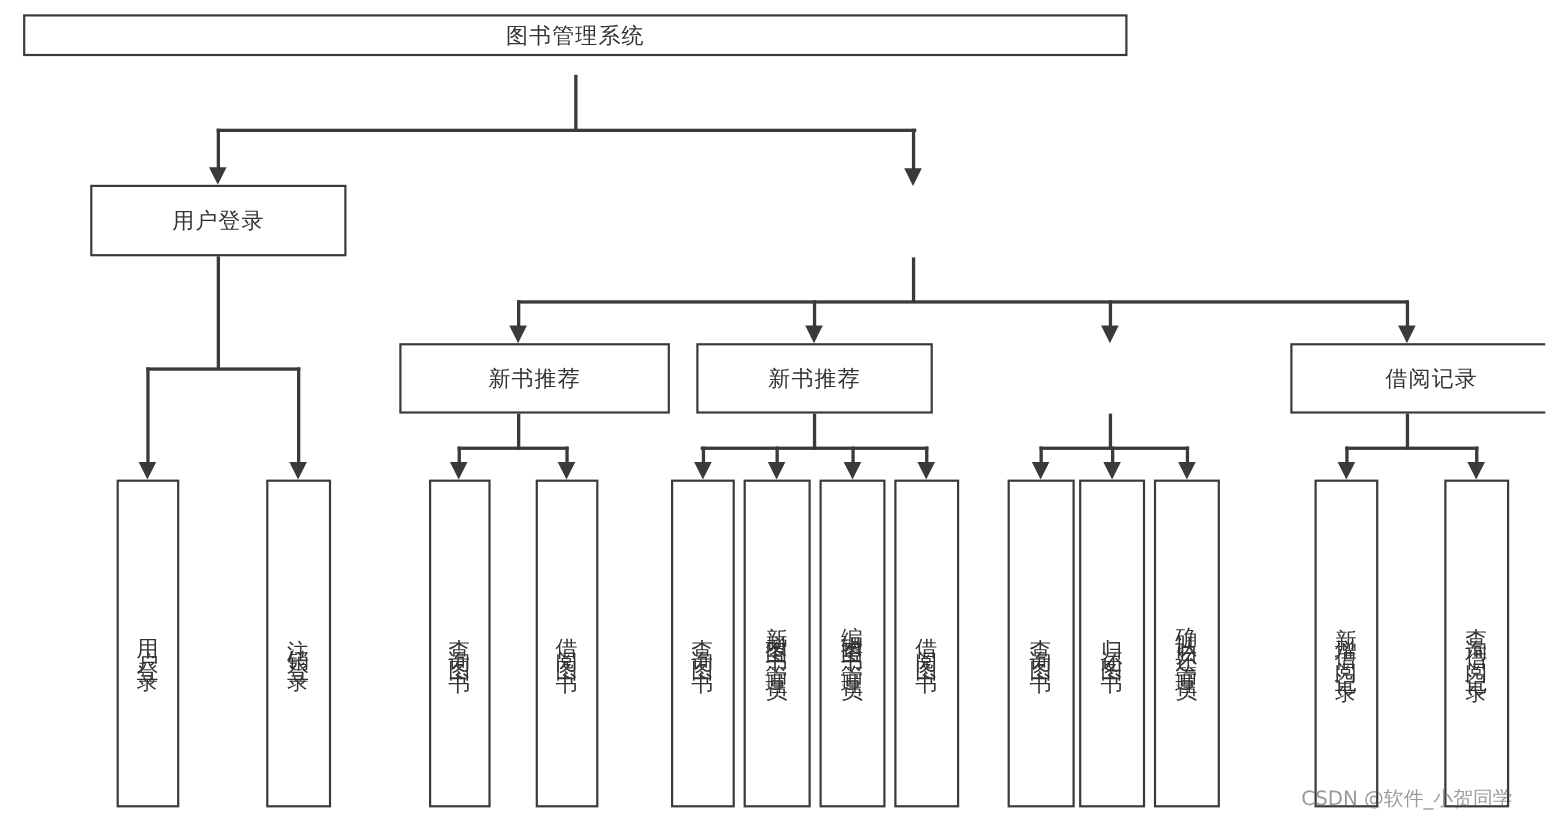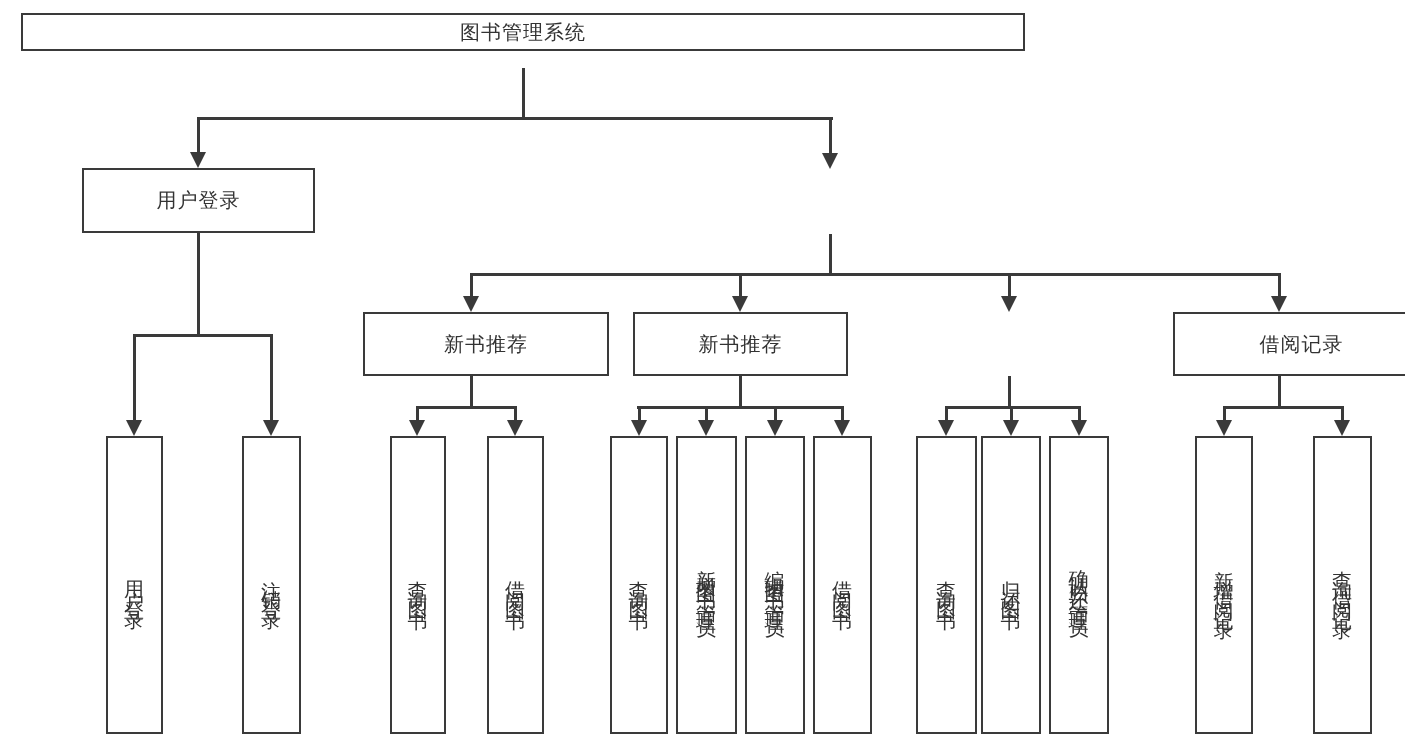--- a/index.html
+++ b/index.html
@@ -165,14 +165,15 @@
     <span class="vtext" style="letter-spacing:7px;">确认归还（管理员）</span>
   </div>
 
   <div class="node leaf" style="left:1195px; top:436px; width:58px; height:298px;">
     <span class="vtext">新增借阅记录</span>
   </div>
   <div class="node leaf" style="left:1313px; top:436px; width:59px; height:298px;">
     <span class="vtext">查询借阅记录</span>
   </div>
 
+  <div class="watermark">CSDN @软件_小贺同学</div>
 
 </div>
 
 </body></html>

